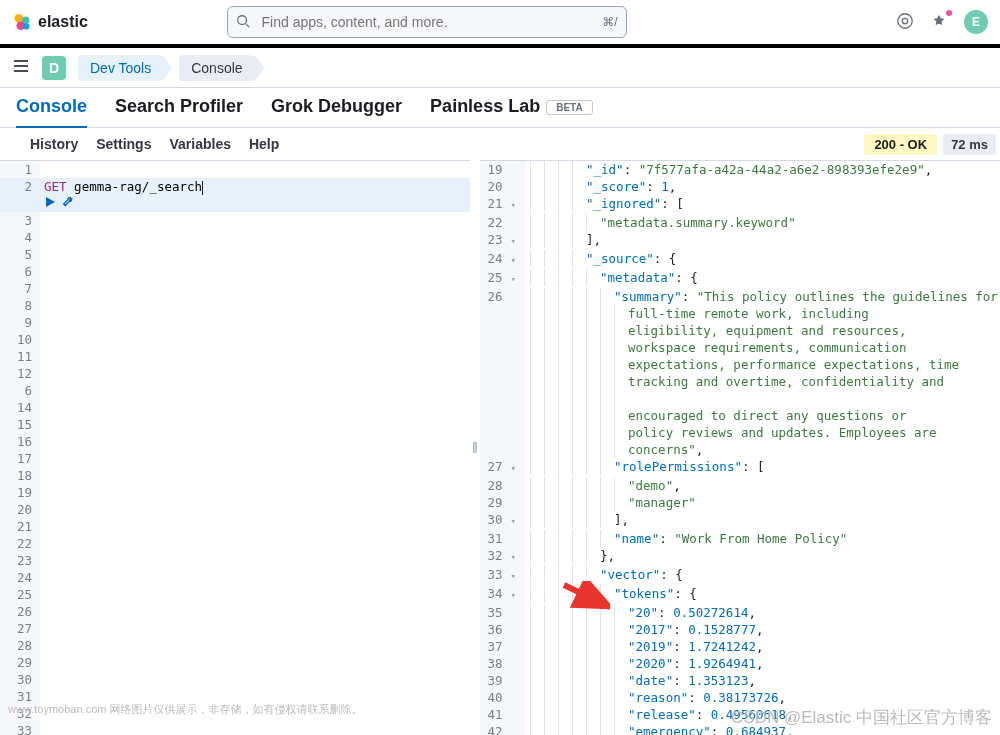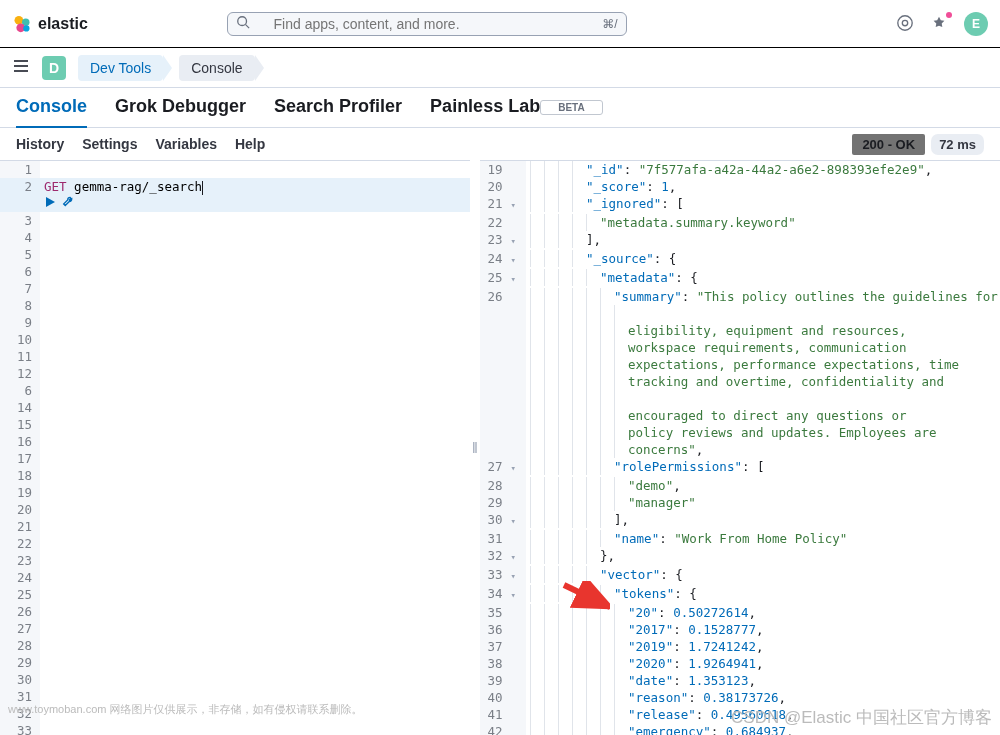--- a/index.html
+++ b/index.html
@@ -1,23 +1,23 @@
 <!DOCTYPE html>
 <html><head>
 <meta charset="utf-8">
 <style>
 * { margin: 0; padding: 0; box-sizing: border-box; }
 body { font-family: -apple-system, BlinkMacSystemFont, "Segoe UI", Helvetica, Arial, sans-serif; font-size: 14px; color: #1a1c21; background: #fff; width: 1000px; height: 735px; overflow: hidden; position: relative; }
 
 
-.header { height: 48px; background: #fff; border-bottom: 1px solid #000000; display: flex; align-items: center; padding: 0 12px; gap: 8px; }
+.header { height: 48px; background: #fff; border-bottom: 4px solid #000000; display: flex; align-items: center; padding: 0 12px; gap: 8px; }
 .logo { display: flex; align-items: center; gap: 6px; }
 .logo-mark { width: 20px; height: 20px; position: relative; }
 .logo-text { font-weight: 600; font-size: 16px; color: #1a1c21; }
-.search-bar { flex: 1; max-width: 400px; margin: 0 auto; height: 24px; background: #f5f7fa; border: 1px solid #98a2b3; border-radius: 6px; display: flex; align-items: center; padding: 0 8px; color: #69707d; gap: 24px; }
+.search-bar { flex: 1; max-width: 400px; margin: 0 auto; height: 32px; background: #f5f7fa; border: 1px solid #98a2b3; border-radius: 6px; display: flex; align-items: center; padding: 0 8px; color: #69707d; gap: 12px; }
 .search-bar input { flex: 1; border: none; background: transparent; outline: none; font-size: 14px; color: #69707d; }
 .search-shortcut { font-size: 12px; color: #69707d; }
 .header-right { display: flex; align-items: center; gap: 14px; margin-left: auto; }
 .header-icon { width: 20px; height: 20px; color: #69707d; cursor: pointer; position: relative; }
 .badge-dot { position: absolute; top: -2px; right: -2px; width: 6px; height: 6px; background: #f04e98; border-radius: 50%; }
 .avatar { width: 24px; height: 24px; border-radius: 50%; background: #6dccb1; color: #fff; display: flex; align-items: center; justify-content: center; font-size: 12px; font-weight: 600; }
 
 
 .breadcrumb-row { height: 40px; display: flex; align-items: center; padding: 0 12px; gap: 12px; border-bottom: 1px solid #d3dae6; }
 .menu-icon { cursor: pointer; color: #343741; }
@@ -25,29 +25,29 @@
 .breadcrumb-chip { background: #e6f1fa; color: #006bb8; padding: 4px 12px 4px 12px; border-radius: 4px; font-size: 14px; font-weight: 500; height: 26px; display: flex; align-items: center; position: relative; }
 .breadcrumb-chip::after { content: ""; position: absolute; right: -9px; top: 0; width: 0; height: 0; border-top: 13px solid transparent; border-bottom: 13px solid transparent; border-left: 9px solid #e6f1fa; }
 .breadcrumb-chip.grey { background: #e9edf3; color: #343741; margin-left: 4px; }
 .breadcrumb-chip.grey::after { border-left-color: #e9edf3; }
 
 
 .tabs { height: 40px; display: flex; align-items: flex-end; padding: 0 16px; gap: 28px; border-bottom: 1px solid #d3dae6; }
 .tab { padding: 0 0 10px 0; font-size: 18px; font-weight: 700; color: #1a1c21; cursor: pointer; position: relative; }
 .tab.active { color: #006bb8; }
 .tab.active::after { content: ""; position: absolute; bottom: -1px; left: 0; right: 0; height: 2px; background: #006bb8; }
-.tab-beta { font-size: 10px; font-weight: 600; color: #69707d; border: 1px solid #c1c7d0; border-radius: 3px; padding: 1px 17px; vertical-align: middle; }
-
-
-.toolbar { height: 32px; display: flex; align-items: center; padding: 0 16px; gap: 18px; justify-content: space-between; }
+.tab-beta { font-size: 10px; font-weight: 600; color: #69707d; border: 1px solid #c1c7d0; border-radius: 3px; padding: 1px 9px; margin-left: 6px; vertical-align: middle; }
+
+
+.toolbar { height: 32px; display: flex; align-items: center; padding: 0 4px; gap: 18px; justify-content: space-between; margin-left: 26px; }
 .toolbar-left { display: flex; gap: 18px; }
 .toolbar-item { font-size: 14px; font-weight: 600; color: #343741; cursor: pointer; }
 .toolbar-right { display: flex; gap: 6px; align-items: center; }
-.status-pill { background: #737373; color: #1a1c21; font-size: 13px; font-weight: 600; padding: 3px 10px; border-radius: 2px; }
-.latency-pill { background: #e9edf3; color: #343741; font-size: 13px; font-weight: 600; padding: 3px 8px; border-radius: 7px; }
+.status-pill { background: #fef9c3; color: #1a1c21; font-size: 13px; font-weight: 600; padding: 3px 10px; border-radius: 2px; }
+.latency-pill { background: #e9edf3; color: #343741; font-size: 13px; font-weight: 600; padding: 3px 8px; border-radius: 2px; }
 
 
 .panes { display: flex; height: calc(735px - 48px - 40px - 40px - 32px); position: relative; }
 .pane-left { width: 470px; border-top: 1px solid #d3dae6; overflow: hidden; }
 .pane-right { flex: 1; border-top: 1px solid #d3dae6; overflow: hidden; position: relative; }
 .splitter { width: 10px; display: flex; align-items: center; justify-content: center; color: #98a2b3; cursor: col-resize; }
 .splitter-handle { font-size: 14px; color: #98a2b3; }
 
 .gutter { background: #f5f7fa; color: #7a7f87; text-align: right; padding-right: 8px; font-family: Menlo, Monaco, Consolas, monospace; font-size: 12.5px; line-height: 17px; user-select: none; min-width: 40px; }
 .gutter.right { min-width: 46px; }
@@ -127,22 +127,22 @@
         <line x1="2" y1="14" x2="16" y2="14"></line>
       </svg>
   </span>
   <span class="app-badge">D</span>
   <span class="breadcrumb-chip">Dev Tools</span>
   <span class="breadcrumb-chip grey">Console</span>
 </div>
 
 <div class="tabs" id="tabs-container">
     <div class="tab active">Console</div>
+    <div class="tab">Search Profiler</div>
     <div class="tab">Grok Debugger</div>
-    <div class="tab">Search Profiler</div>
     <div class="tab">Painless Lab<span class="tab-beta">BETA</span></div>
   </div>
 
 <div class="toolbar">
   <div class="toolbar-left">
     <span class="toolbar-item">History</span>
     <span class="toolbar-item">Settings</span>
     <span class="toolbar-item">Variables</span>
     <span class="toolbar-item">Help</span>
   </div>
@@ -330,21 +330,21 @@
       <div class="editor-row">
         <div class="gutter right">25 <span class="fold-caret">▾</span></div>
         <div class="code"><span class="indent-guide"></span><span class="indent-guide"></span><span class="indent-guide"></span><span class="indent-guide"></span><span class="indent-guide"></span><span class="t-key">"metadata"</span><span class="t-punct">: {</span></div>
       </div>
       <div class="editor-row">
         <div class="gutter right">26 <span class="fold-caret"></span></div>
         <div class="code"><span class="indent-guide"></span><span class="indent-guide"></span><span class="indent-guide"></span><span class="indent-guide"></span><span class="indent-guide"></span><span class="indent-guide"></span><span class="t-key">"summary"</span><span class="t-punct">: </span><span class="t-string">"This policy outlines the guidelines for</span></div>
       </div>
       <div class="editor-row">
         <div class="gutter right">&nbsp;</div>
-        <div class="code"><span class="indent-guide"></span><span class="indent-guide"></span><span class="indent-guide"></span><span class="indent-guide"></span><span class="indent-guide"></span><span class="indent-guide"></span><span class="indent-guide"></span></div>
+        <div class="code"><span class="indent-guide"></span><span class="indent-guide"></span><span class="indent-guide"></span><span class="indent-guide"></span><span class="indent-guide"></span><span class="indent-guide"></span><span class="indent-guide"></span><span class="t-string">full-time remote work, including</span></div>
       </div>
       <div class="editor-row">
         <div class="gutter right">&nbsp;</div>
         <div class="code"><span class="indent-guide"></span><span class="indent-guide"></span><span class="indent-guide"></span><span class="indent-guide"></span><span class="indent-guide"></span><span class="indent-guide"></span><span class="indent-guide"></span><span class="t-string">eligibility, equipment and resources,</span></div>
       </div>
       <div class="editor-row">
         <div class="gutter right">&nbsp;</div>
         <div class="code"><span class="indent-guide"></span><span class="indent-guide"></span><span class="indent-guide"></span><span class="indent-guide"></span><span class="indent-guide"></span><span class="indent-guide"></span><span class="indent-guide"></span><span class="t-string">workspace requirements, communication</span></div>
       </div>
       <div class="editor-row">

